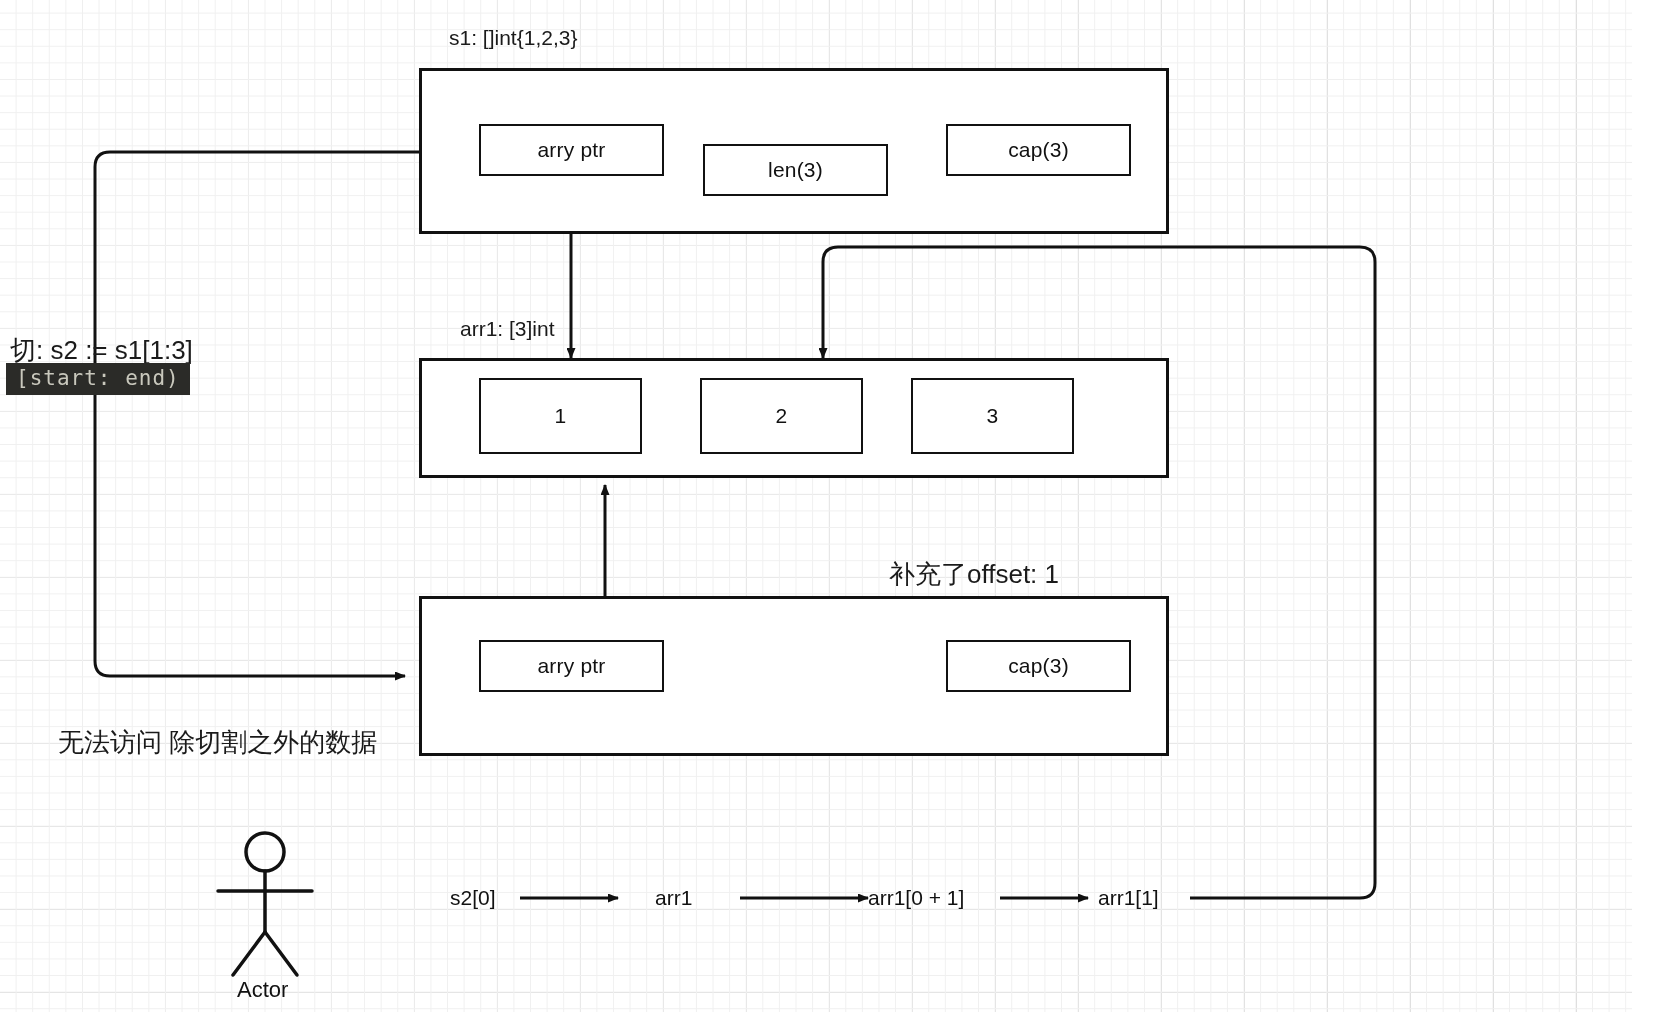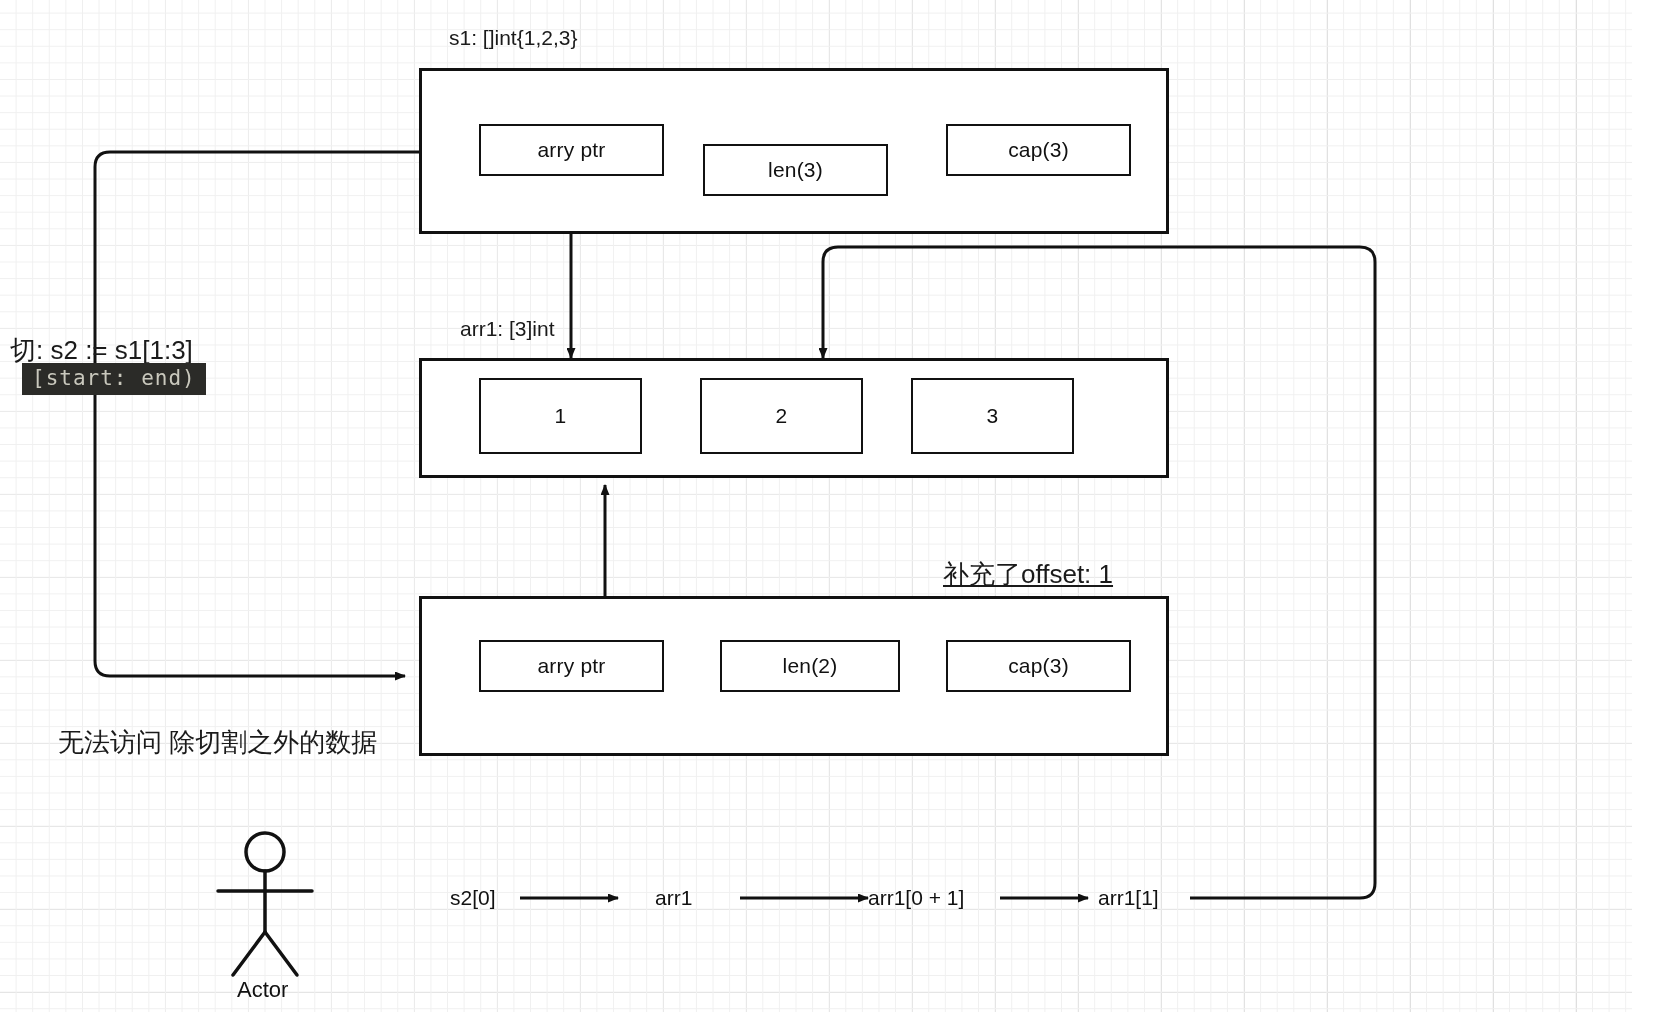--- a/index.html
+++ b/index.html
@@ -110,36 +110,35 @@
 
   <div class="caption" style="left:449px;top:26px;">s1: []int{1,2,3}</div>
 
   <div class="container" style="left:419px;top:68px;width:750px;height:166px;"></div>
 
   <div class="cell" style="left:479px;top:124px;width:185px;height:52px;">arry ptr</div>
   <div class="cell" style="left:703px;top:124px;width:185px;height:52px;margin-top:20px;">len(3)</div>
   <div class="cell" style="left:946px;top:124px;width:185px;height:52px;">cap(3)</div>
 
   <div class="caption-cn" style="left:10px;top:333px;">切:  s2 := s1[1:3]</div>
-  <div class="code-chip" style="left:22px;top:363px;">[start: end)</div>
+  <div class="code-chip" style="left:6px;top:363px;">[start: end)</div>
 
   <div class="caption" style="left:422px;top:317px;margin-left:38px;">arr1: [3]int</div>
 
   <div class="container" style="left:419px;top:358px;width:750px;height:120px;"></div>
 
   <div class="cell" style="left:479px;top:378px;width:163px;height:76px;">1</div>
   <div class="cell" style="left:700px;top:378px;width:163px;height:76px;">2</div>
   <div class="cell" style="left:911px;top:378px;width:163px;height:76px;">3</div>
 
-  <div class="caption-cn" style="left:943px;top:557px;text-decoration:underline;">补充了offset: 1</div>
+  <div class="caption-cn" style="left:889px;top:557px;">补充了offset: 1</div>
 
   <div class="container" style="left:419px;top:596px;width:750px;height:160px;"></div>
 
   <div class="cell" style="left:479px;top:640px;width:185px;height:52px;">arry ptr</div>
-  <div class="cell" style="left:720px;top:640px;width:180px;height:52px;">len(2)</div>
   <div class="cell" style="left:946px;top:640px;width:185px;height:52px;">cap(3)</div>
 
   <div class="caption-cn" style="left:58px;top:708px;margin-top:17px;">无法访问 除切割之外的数据</div>
 
   <div class="flow-label" style="left:450px;top:886px;">s2[0]</div>
   <div class="flow-label" style="left:655px;top:886px;">arr1</div>
   <div class="flow-label" style="left:868px;top:886px;">arr1[0 + 1]</div>
   <div class="flow-label" style="left:1098px;top:886px;">arr1[1]</div>
 
   <div class="actor-label" style="left:237px;top:977px;">Actor</div>

